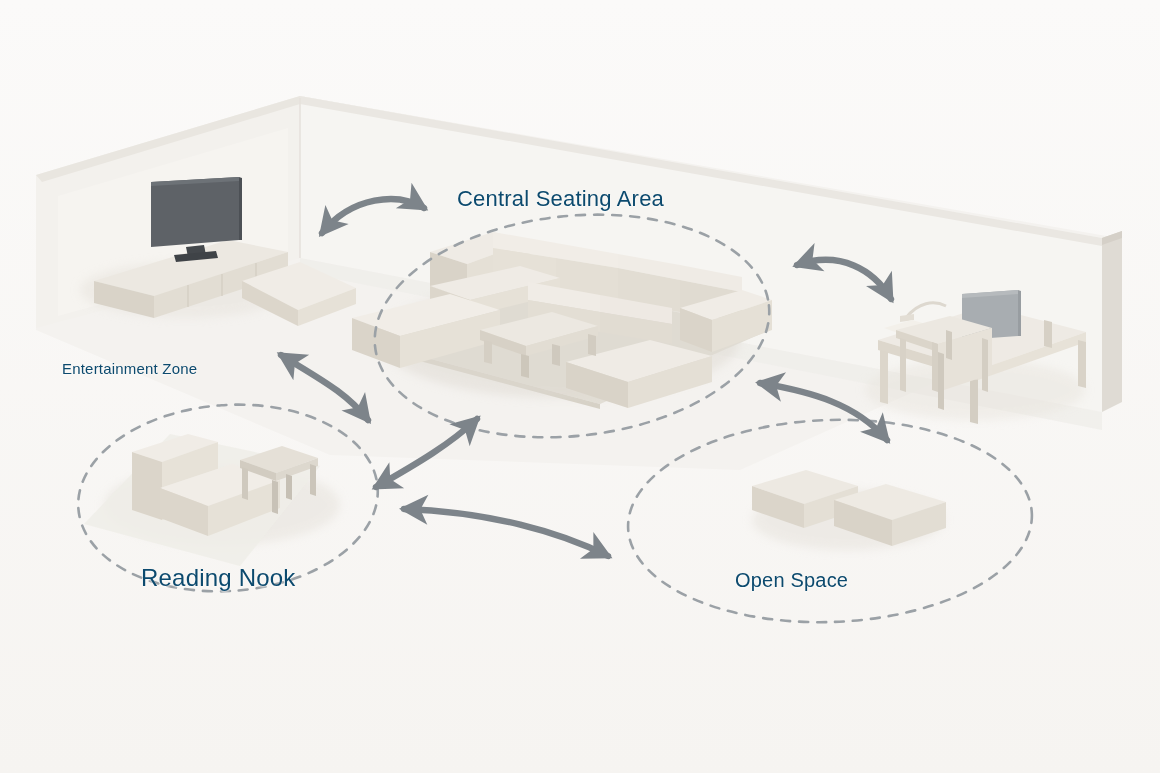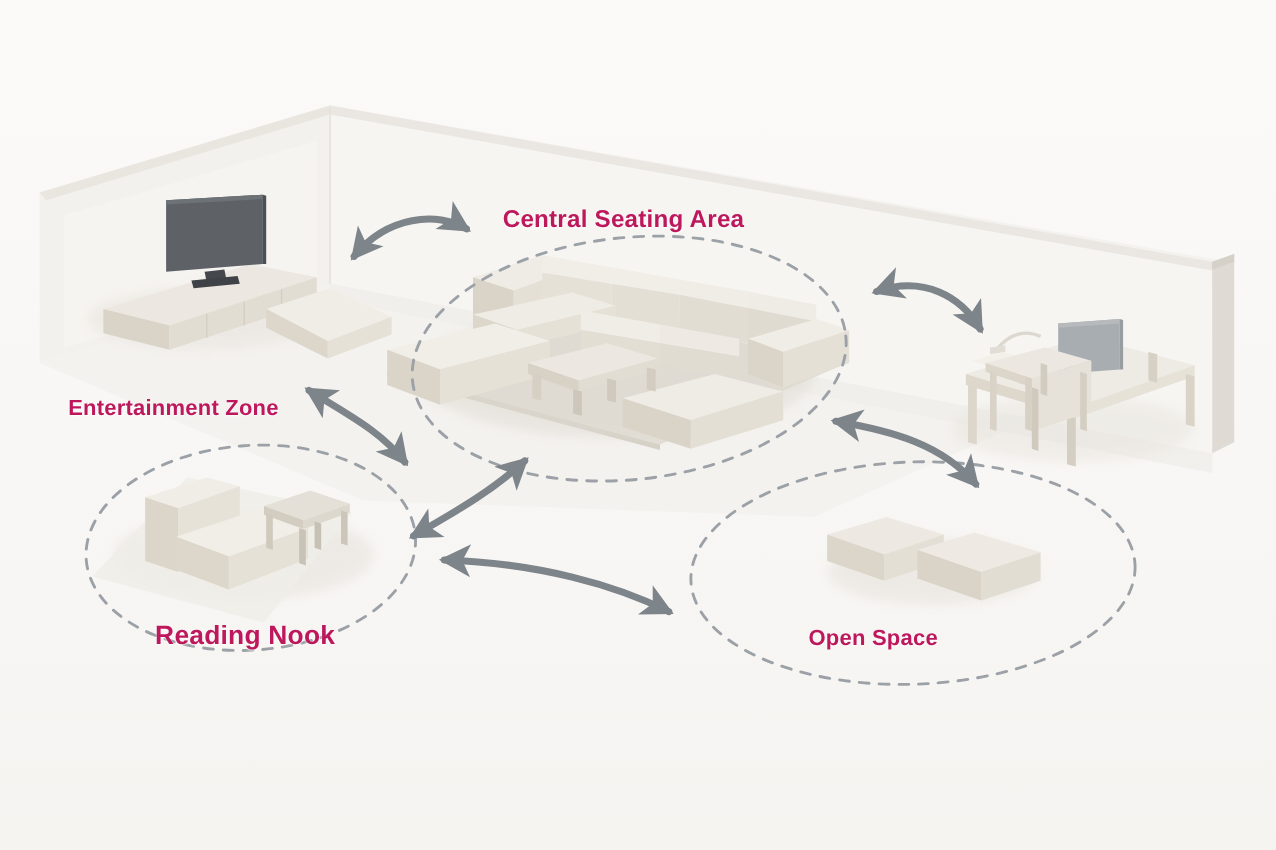--- a/index.html
+++ b/index.html
@@ -7,29 +7,29 @@
     width:1160px;height:773px;
     background:#f8f7f5;
     font-family:"Liberation Sans","DejaVu Sans",sans-serif;
     overflow:hidden;
     position:relative;
   }
   #stage{position:absolute;inset:0;width:1160px;height:773px;}
   #scene{position:absolute;inset:0;}
   .zone-label{
     position:absolute;
-    color:#be185d;
-    font-weight:700;
+    color:#0c4a6e;
+    font-weight:400;
     letter-spacing:.2px;
     white-space:nowrap;
     text-shadow:0 1px 2px rgba(255,255,255,.85);
   }
   #lbl-central{left:457px;top:186px;font-size:22px;}
   #lbl-workspace{left:869px;top:251px;font-size:21px;}
-  #lbl-entertainment{left:62px;top:360px;font-size:20px;}
+  #lbl-entertainment{left:62px;top:360px;font-size:15px;}
   #lbl-reading{left:141px;top:564px;font-size:24px;}
   #lbl-open{left:735px;top:569px;font-size:20px;}
 </style>
 </head>
 <body>
 
 <div id="stage">
 
   <svg id="scene" viewBox="0 0 1160 773">
     <defs>

